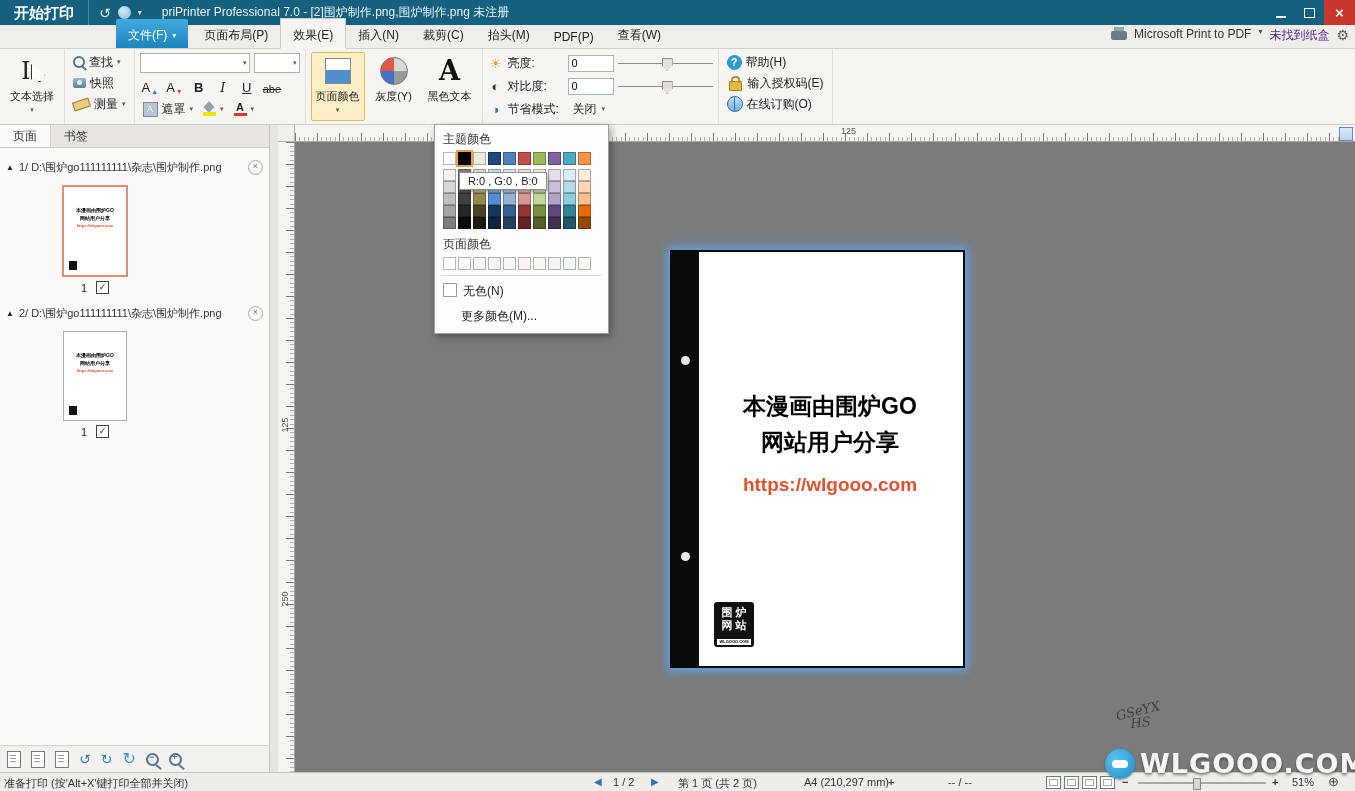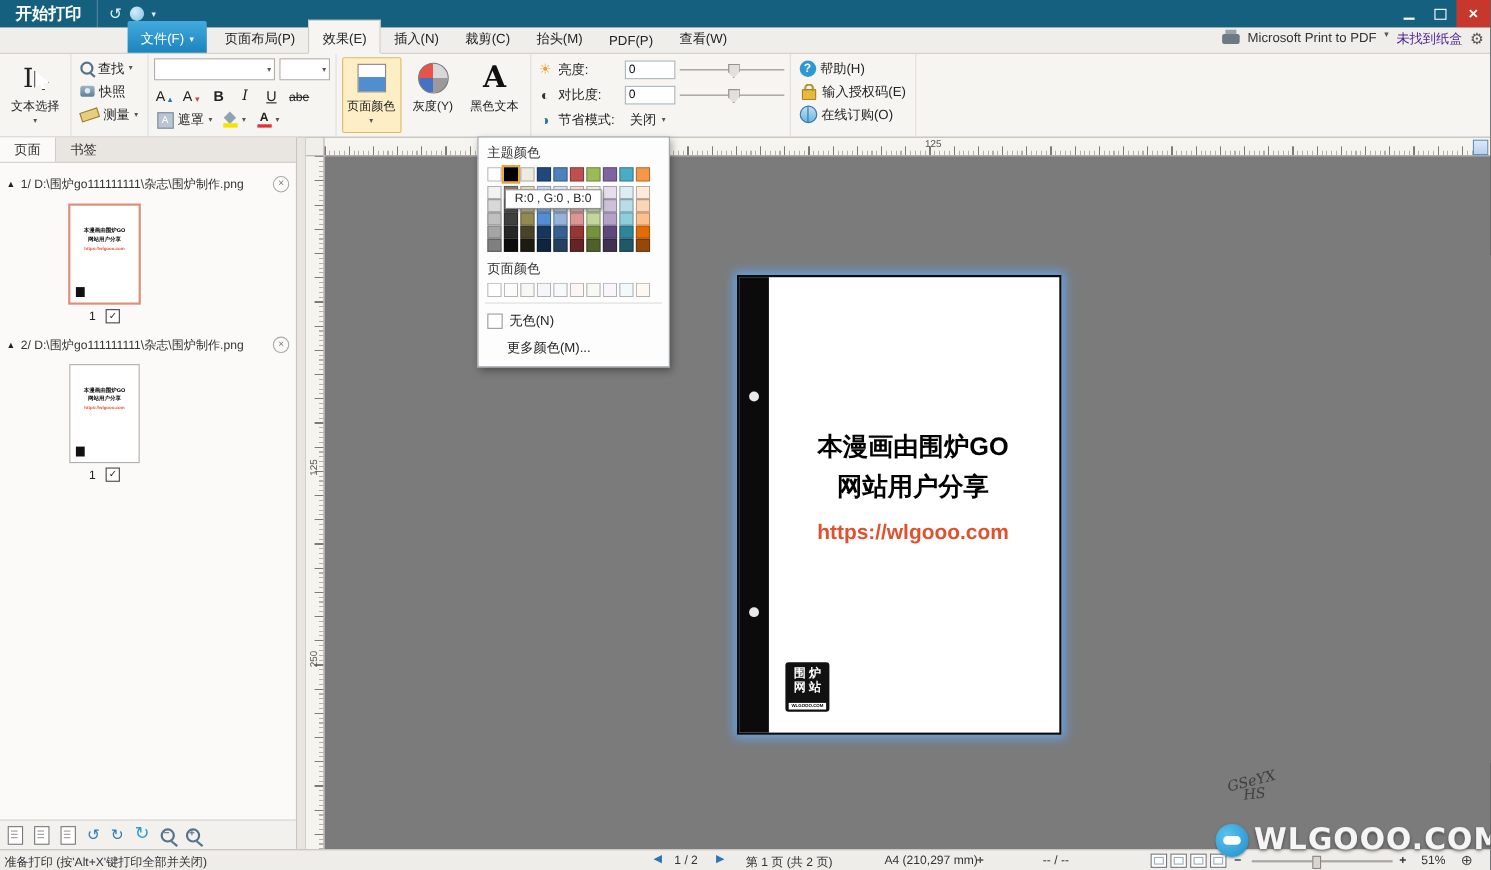--- a/index.html
+++ b/index.html
@@ -120,21 +120,21 @@
   
   .color-dropdown{position:absolute;left:434px;top:124px;width:173px;background:#fdfdfd;border:1px solid #9aa0a6;
                   box-shadow:2px 3px 7px rgba(0,0,0,.35);z-index:100;padding:3px 0 4px;}
   .cp-title{padding:3px 8px 2px;color:#333;}
   .cp-row{display:flex;gap:2px;padding:2px 8px;}
   .swatch{width:13px;height:13px;box-shadow:inset 0 0 0 1px rgba(0,0,0,.28);}
   .swatch.hot{outline:2px solid #e8a33d;}
   .cp-grid{display:grid;grid-template-columns:repeat(10,13px);column-gap:2px;row-gap:0;padding:2px 8px 4px;}
   .cp-grid .swatch{height:12px;}
   .cp-sep{border-top:1px solid #ddd;margin:3px 6px;}
-  .cp-item{display:flex;align-items:center;gap:6px;padding:4px 8px;color:#222;}
+  .cp-item{display:flex;align-items:flex-start;gap:6px;padding:4px 8px;color:#222;}
   .cp-check{width:12px;height:12px;border:1px solid #999;background:#fff;}
   .cp-gutter{width:12px;}
   .cp-tooltip{position:absolute;left:24px;top:47px;background:#fff;border:1px solid #8f8f8f;
               box-shadow:1px 2px 3px rgba(0,0,0,.3);padding:2px 8px;font-size:11px;white-space:nowrap;z-index:5;}
 
   
   .sidebar{position:absolute;left:0;top:125px;width:270px;bottom:19px;background:#fbfaf8;border-right:1px solid #c9c5c0;
            display:flex;flex-direction:column;box-sizing:border-box;}
   .sb-tabs{display:flex;background:#e9e6e2;border-bottom:1px solid #d0ccc7;height:22px;}
   .sb-tab{padding:3px 13px;font-size:12px;color:#333;}
@@ -236,20 +236,21 @@
 
 <div class="app">
 
   <div class="titlebar">
     <div class="app-btn">开始打印</div>
     <div class="qat">
       <span class="qat-undo">↺</span>
       <span class="qat-circle"></span>
       <span class="qat-dd">▾</span>
     </div>
+    <div class="title-text">priPrinter Professional 7.0 - [2]围炉制作.png,围炉制作.png 未注册</div>
     <div class="win-controls">
       <div class="winbtn">
           <span class="min-glyph"></span>
         </div>
       <div class="winbtn">
           <span class="max-glyph"></span>
         </div>
       <div class="winbtn close">×</div>
     </div>
   </div>

